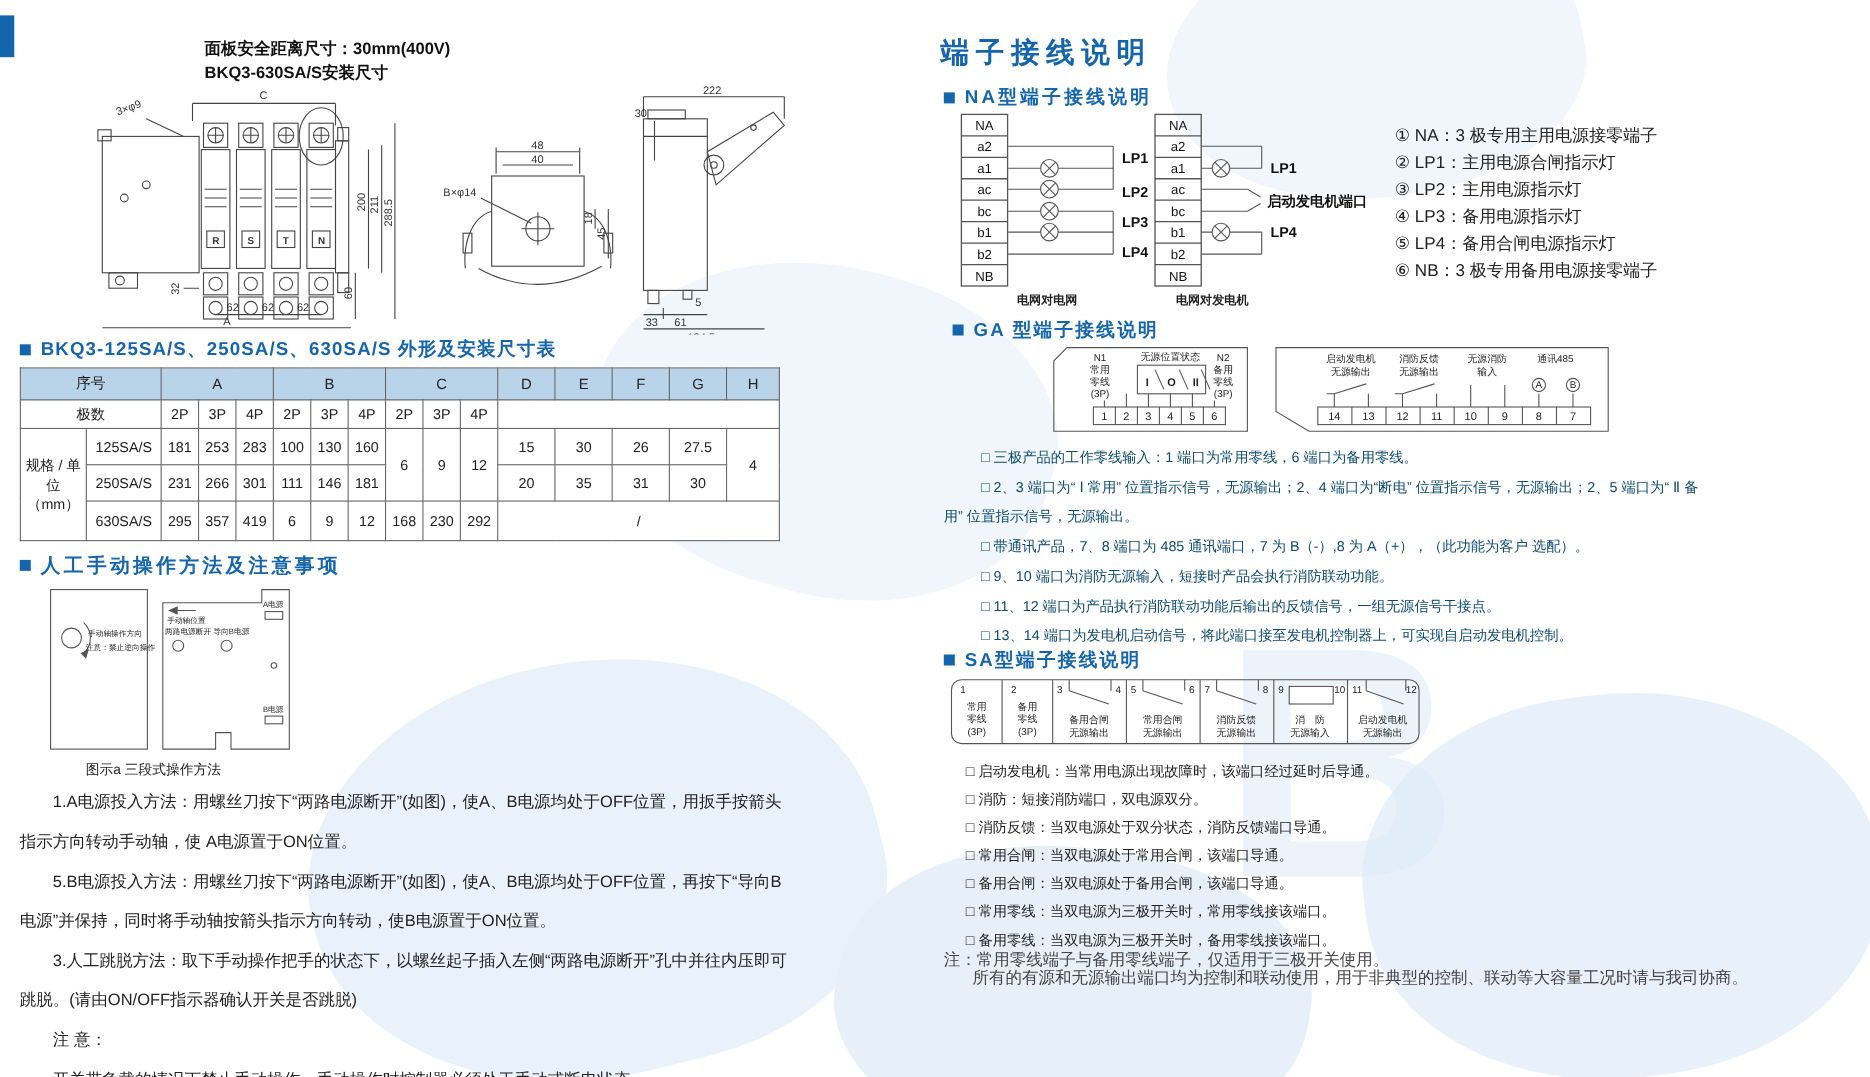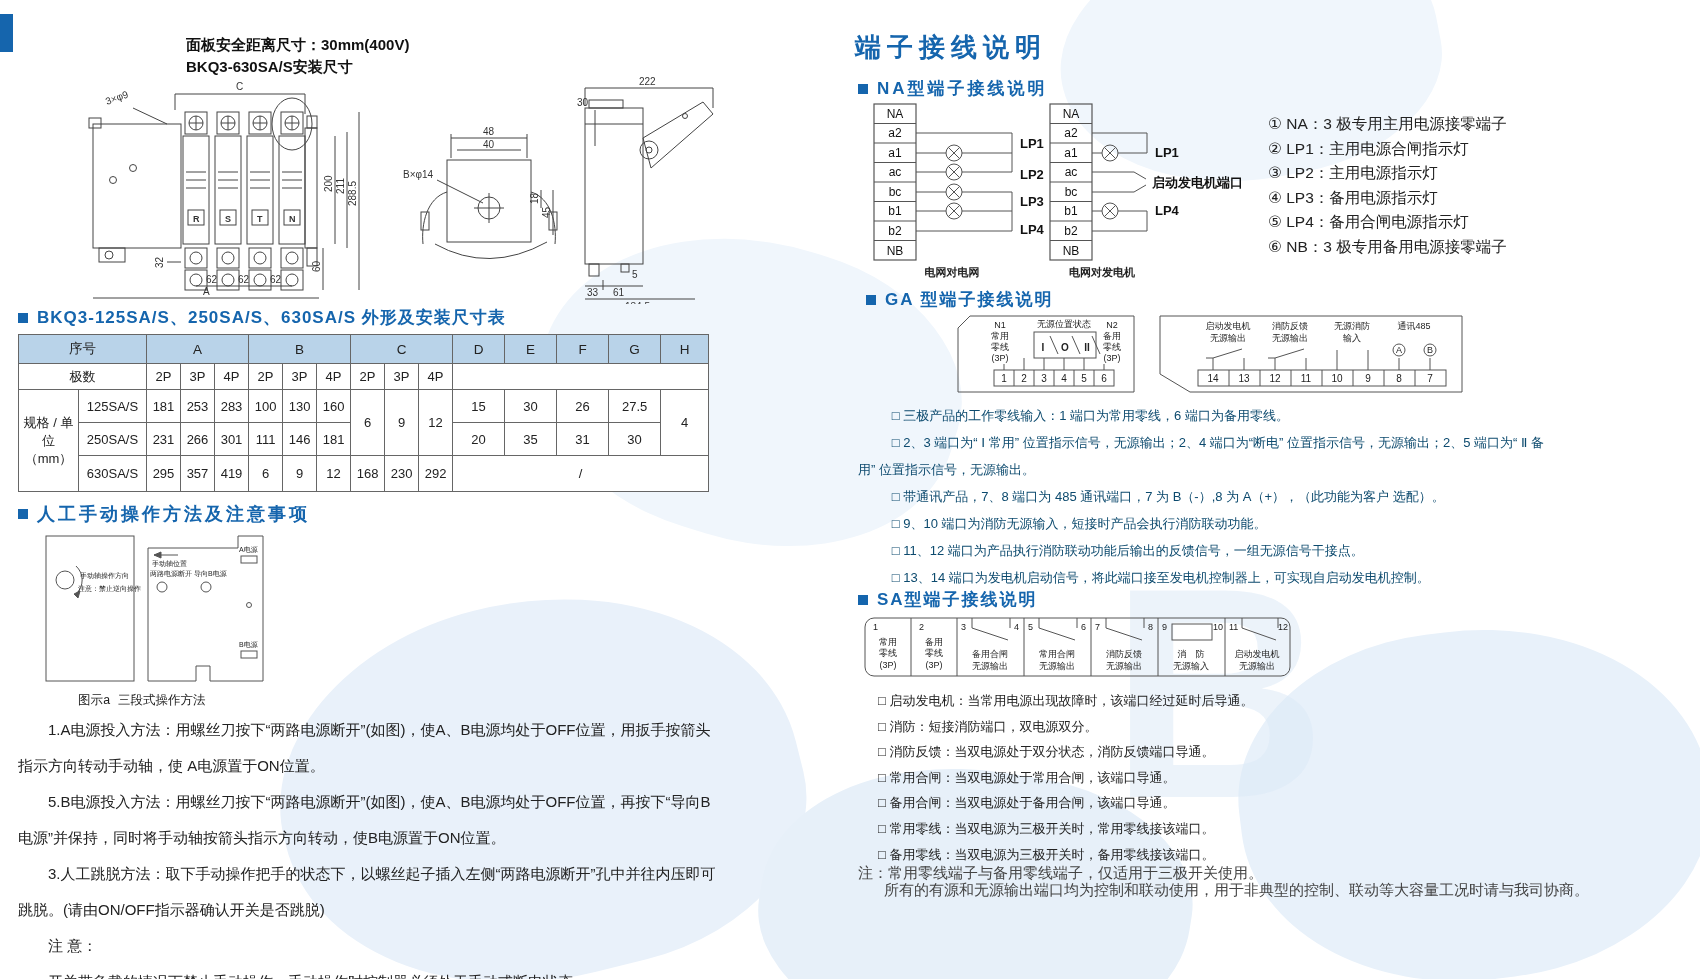--- a/index.html
+++ b/index.html
@@ -27,21 +27,21 @@
   .draw-title{font-size:15px;font-weight:bold;color:#111;line-height:22px;white-space:pre-line;}
   
   table.dim{border-collapse:collapse;table-layout:fixed;background:#fff;}
   table.dim td{
     border:1px solid #666;text-align:center;vertical-align:middle;
     font-size:13px;color:#222;padding:0;white-space:pre-line;
   }
   table.dim tr.hd td{background:#b9d3e9;height:28px;font-size:13.5px;}
   .para-block{width:706px;}
   .para{font-size:15px;line-height:36px;color:#222;text-indent:2em;margin:0;}
-  .fig-caption{font-size:12.5px;color:#222;font-family:Liberation Mono, monospace;}
+  .fig-caption{font-size:12.5px;color:#222;}
   .na-note{font-size:15.5px;line-height:24.6px;color:#222;list-style:none;margin:0;padding:0;}
   .note{font-size:13px;line-height:27px;color:#0c4a6e;list-style:none;margin:0;padding:0;text-indent:2.6em;}
   .sa-note{font-size:13px;line-height:25.6px;color:#222;list-style:none;margin:0;padding:0;}
   ul{margin:0;padding:0;}
   .footer-note{font-size:15px;line-height:17px;color:#444;}
   .footer-note .l2{padding-left:26px;}
   svg{font-family:"Liberation Sans","DejaVu Sans",sans-serif;}
   svg text{fill:#222;}
   .dim-t{font-size:10px;fill:#333;}
   .dim-s{font-size:9px;fill:#333;}

